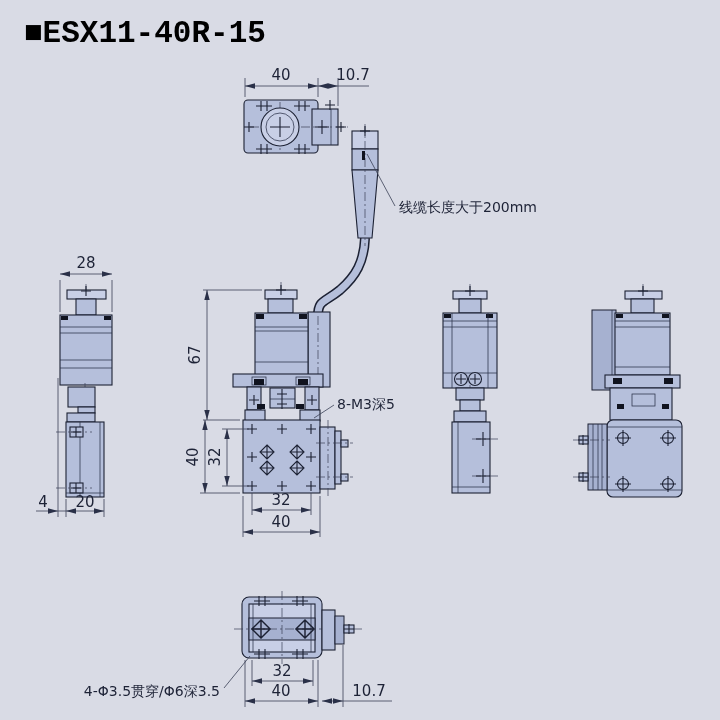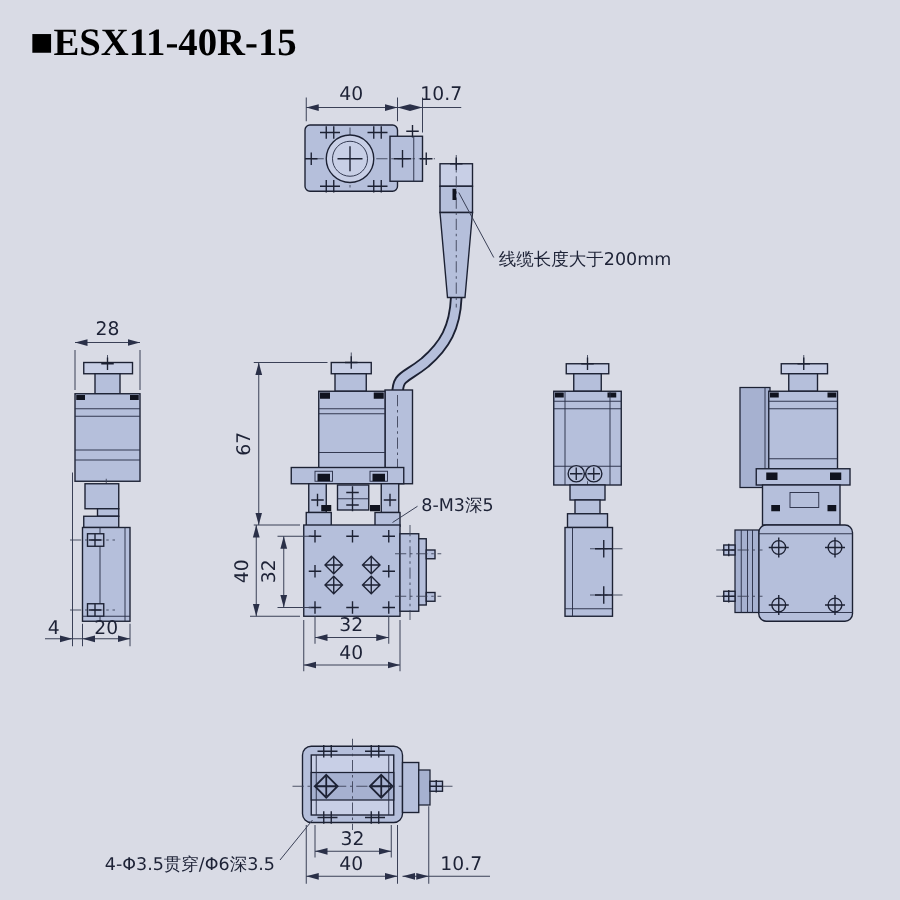--- a/index.html
+++ b/index.html
@@ -4,21 +4,21 @@
 <style>
   html,body{margin:0;padding:0;}
   body{
     width:720px;height:720px;position:relative;overflow:hidden;
     background:#d9dbe5;
     font-family:"DejaVu Sans","Liberation Sans",sans-serif;
   }
   .title{
     position:absolute;left:24px;top:16px;
     font-size:31px;font-weight:bold;color:#000;
-    font-family:Liberation Serif, serif;
+    font-family:Liberation Mono, monospace;
     letter-spacing:0px;
   }
   svg{position:absolute;left:0;top:0;}
   .part{fill:#b5bfdb;stroke:#1c2133;stroke-width:1.1;}
   .partl{fill:#c8cfe6;stroke:#1c2133;stroke-width:1.1;}
   .partm{fill:#a6b1d0;stroke:#1c2133;stroke-width:1;}
   .inner{fill:none;stroke:#2a3048;stroke-width:.75;}
   .dim{fill:none;stroke:#3a4056;stroke-width:.8;}
   .cl{fill:none;stroke:#3a4056;stroke-width:.7;stroke-dasharray:9 3 2 3;}
   .blk{fill:#10131f;stroke:none;}

